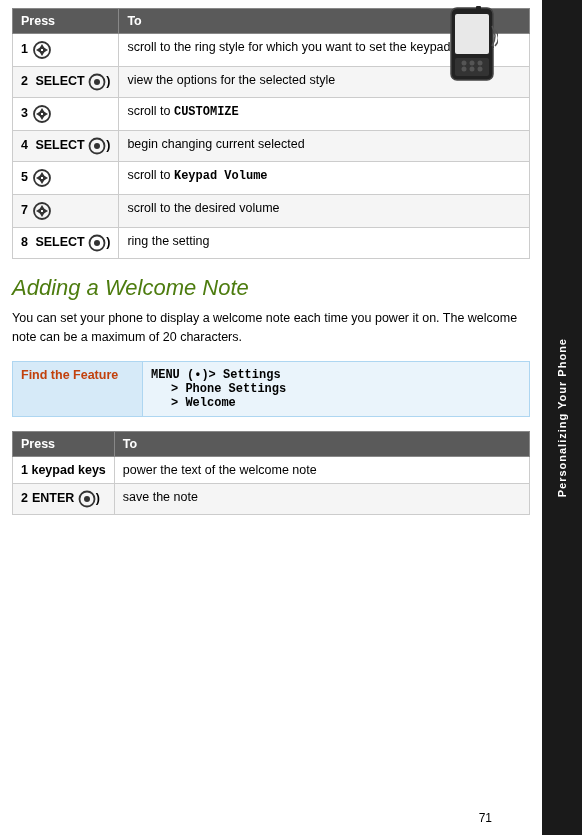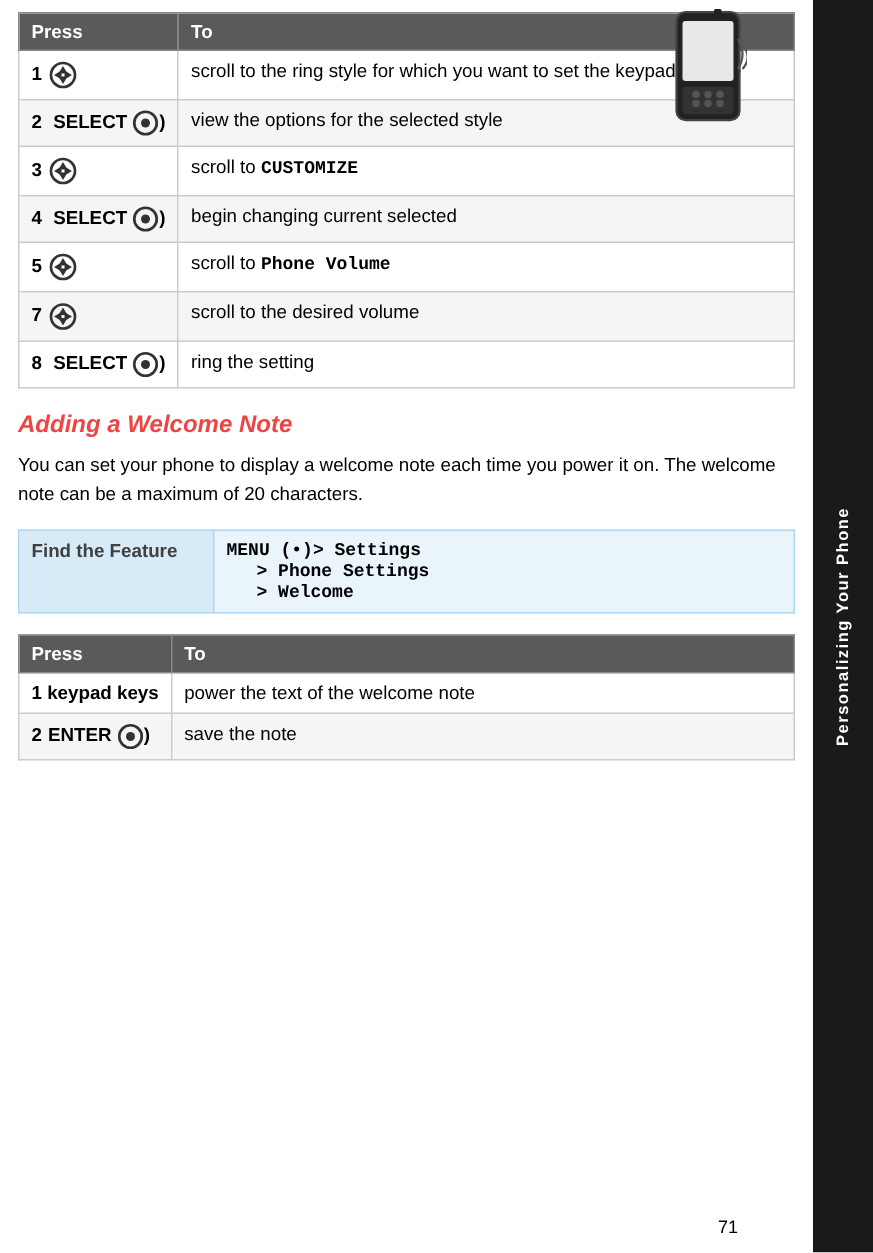--- a/index.html
+++ b/index.html
@@ -69,25 +69,25 @@
     }
     .steps-table tbody tr:nth-child(odd) td {
       background: #fff;
     }
     .steps-table tbody tr:nth-child(even) td {
       background: #f5f5f5;
     }
 
     
     .section-heading {
-      font-size: 16px;
-      font-weight: bold;
+      font-size: 22px;
+      font-weight: normal;
       font-style: italic;
       margin: 14px 0 8px 0;
-      color: #ef4444;
+      color: #4d7c0f;
     }
 
     
     .body-text {
       font-size: 12.5px;
       line-height: 1.5;
       margin-bottom: 14px;
       color: #000;
     }
 
@@ -97,21 +97,21 @@
       border-collapse: collapse;
       margin-bottom: 14px;
     }
     .find-feature-table td {
       padding: 6px 8px;
       vertical-align: top;
       font-size: 12.5px;
     }
     .find-feature-label {
       font-weight: bold;
-      color: #404040;
+      color: #c2410c;
       background: #d6eaf8;
       white-space: nowrap;
       width: 130px;
       border: 1px solid #aed6f1;
     }
     .find-feature-value {
       background: #eaf4fb;
       border: 1px solid #aed6f1;
       font-family: 'Courier New', monospace;
       font-size: 12px;
@@ -214,21 +214,21 @@
           <td>begin changing current selected</td>
         </tr>
         <tr>
           <td><span style="margin-right:4px;">5</span><svg width="20" height="20" viewBox="0 0 20 20" style="vertical-align:middle;">
     <circle cx="10" cy="10" r="8" fill="none" stroke="#333" stroke-width="1.8"></circle>
     <polygon points="10,4 7,9 13,9" fill="#333"></polygon>
     <polygon points="10,16 7,11 13,11" fill="#333"></polygon>
     <polygon points="4,10 9,7 9,13" fill="#333"></polygon>
     <polygon points="16,10 11,7 11,13" fill="#333"></polygon>
   </svg></td>
-          <td>scroll to <span class="mono">Phone Volume</span></td>
+          <td>scroll to <span class="mono">Keypad Volume</span></td>
         </tr>
         <tr>
           <td><span style="margin-right:4px;">7</span><svg width="20" height="20" viewBox="0 0 20 20" style="vertical-align:middle;">
     <circle cx="10" cy="10" r="8" fill="none" stroke="#333" stroke-width="1.8"></circle>
     <polygon points="10,4 7,9 13,9" fill="#333"></polygon>
     <polygon points="10,16 7,11 13,11" fill="#333"></polygon>
     <polygon points="4,10 9,7 9,13" fill="#333"></polygon>
     <polygon points="16,10 11,7 11,13" fill="#333"></polygon>
   </svg></td>
           <td>scroll to the desired volume</td>

